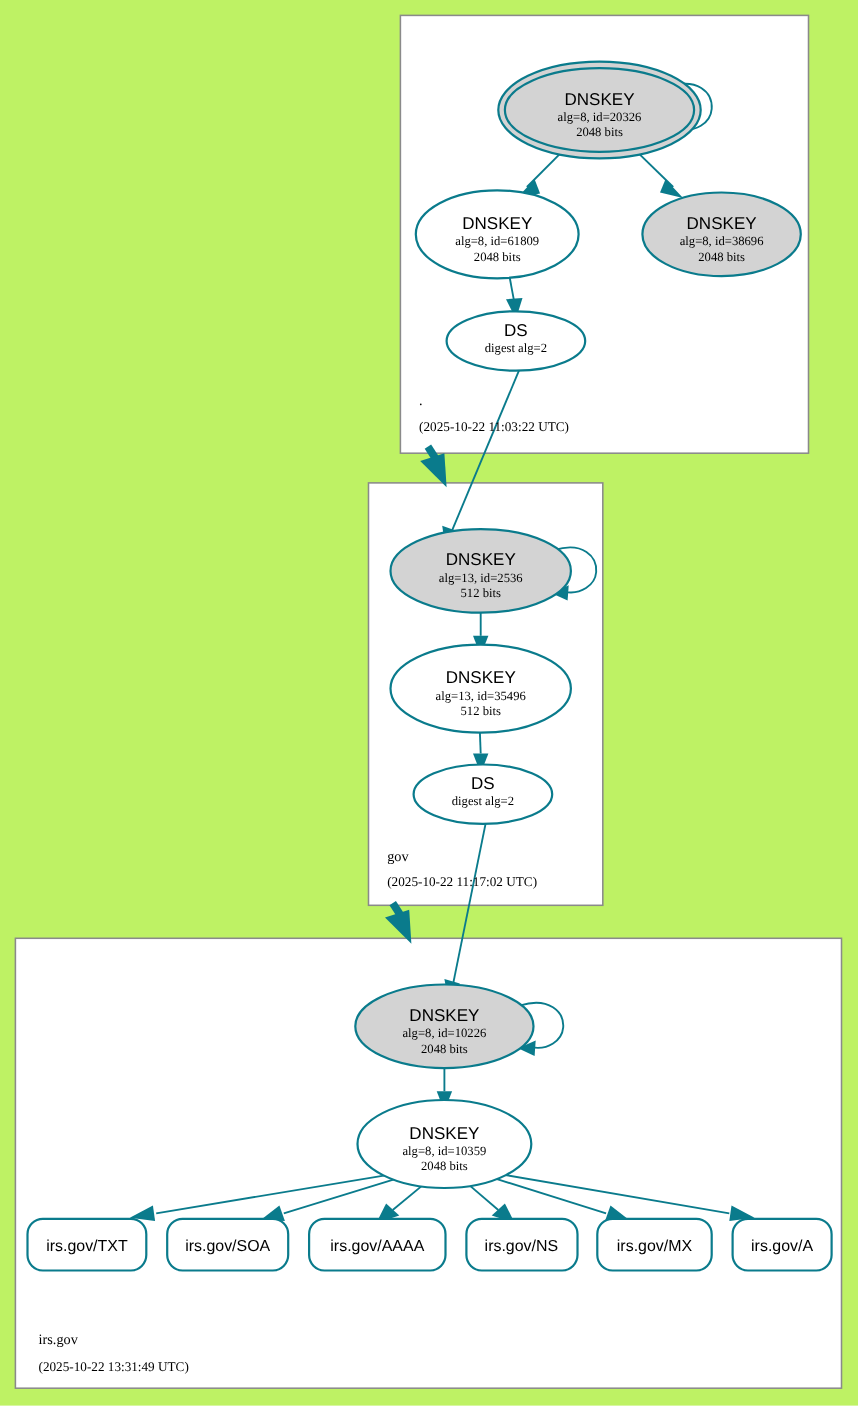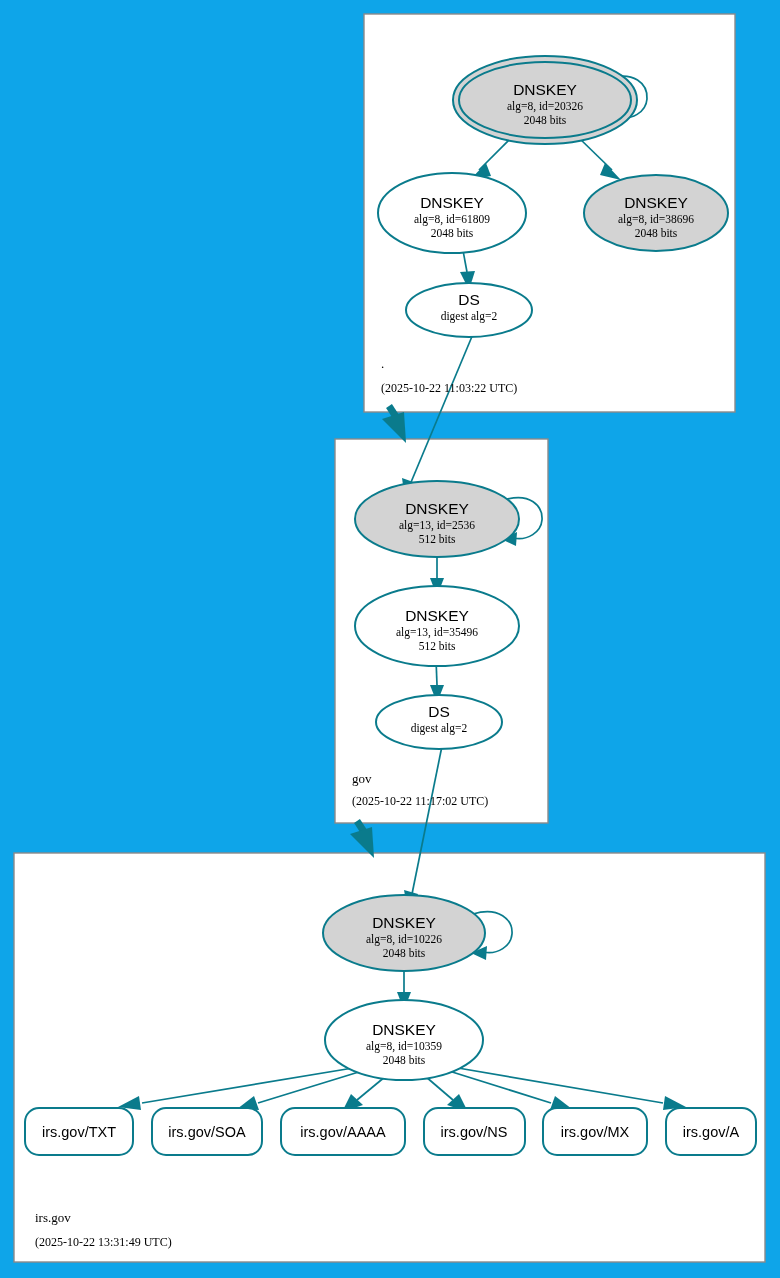--- a/index.html
+++ b/index.html
@@ -8,21 +8,21 @@
     padding: 0;
     background: #ffffff;
   }
   body {
     font-family: "Liberation Sans", sans-serif;
   }
   #canvas {
     position: relative;
     width: 780px;
     height: 1278px;
-    background: #0ea5e9;
+    background: #bef264;
     overflow: hidden;
   }
   svg#graph {
     position: absolute;
     left: 0;
     top: 0;
     width: 780px;
     height: 1278px;
   }
   .zone-box {

